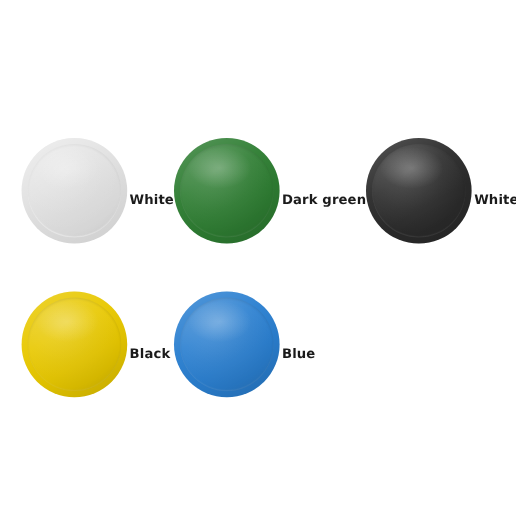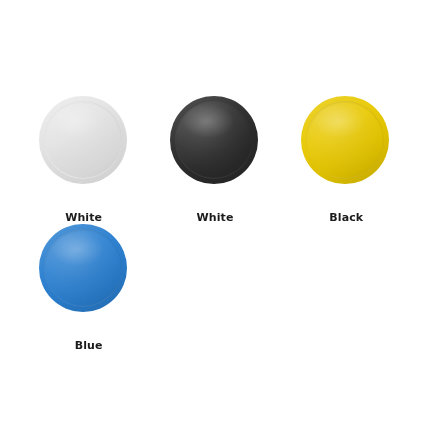--- a/index.html
+++ b/index.html
@@ -23,23 +23,22 @@
     display: grid;
     grid-template-columns: repeat(3, 1fr);
     grid-template-rows: 128px 128px;
     align-content: start;
     justify-items: center;
   }
 
   .swatch-cell {
     width: 100%;
     display: flex;
-    flex-direction: column;
+    flex-direction: row;
     align-items: center;
-    gap: 36px;
   }
 
   
   .disc-wrap {
     width: 90px;
     height: 90px;
     position: relative;
   }
 
   .disc {
@@ -133,20 +132,30 @@
       <div class="disc white" style="background-color: rgb(222, 222, 222);">
         <div class="face"></div>
         <div class="sheen"></div>
         <div class="rim-shade"></div>
       </div>
     </div>
     <div class="swatch-label" style="color: rgb(27, 27, 27);">White</div>
   </div>
 
 
+  <div class="swatch-cell">
+    <div class="disc-wrap">
+      <div class="disc green" style="background-color: rgb(46, 125, 50);">
+        <div class="face"></div>
+        <div class="sheen"></div>
+        <div class="rim-shade"></div>
+      </div>
+    </div>
+    <div class="swatch-label" style="color: rgb(27, 27, 27);">Dark green</div>
+  </div>
 
   <div class="swatch-cell">
     <div class="disc-wrap">
       <div class="disc black" style="background-color: rgb(43, 43, 43);">
         <div class="face"></div>
         <div class="sheen"></div>
         <div class="rim-shade"></div>
       </div>
     </div>
     <div class="swatch-label" style="color: rgb(27, 27, 27);">White</div>
@@ -164,16 +173,16 @@
   </div>
 
   <div class="swatch-cell">
     <div class="disc-wrap">
       <div class="disc blue" style="background-color: rgb(42, 127, 208);">
         <div class="face"></div>
         <div class="sheen"></div>
         <div class="rim-shade"></div>
       </div>
     </div>
-    <div class="swatch-label" style="color: rgb(27, 27, 27); margin-left: 10px;">Blue</div>
+    <div class="swatch-label" style="color: rgb(27, 27, 27);">Blue</div>
   </div>
 
 </div>
 
 </body></html>

